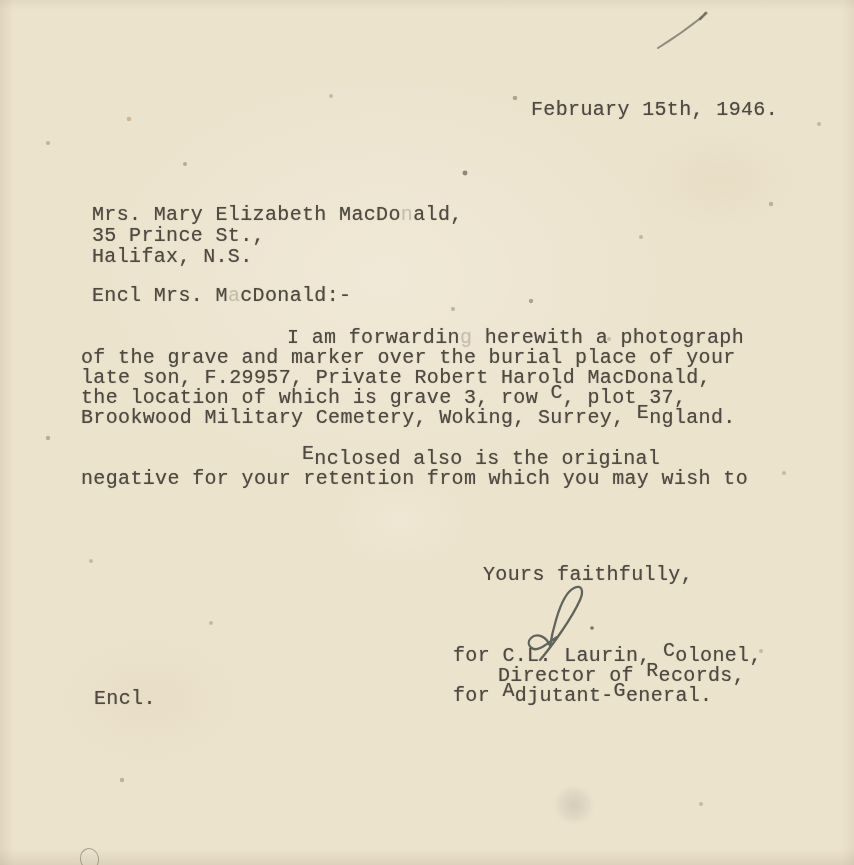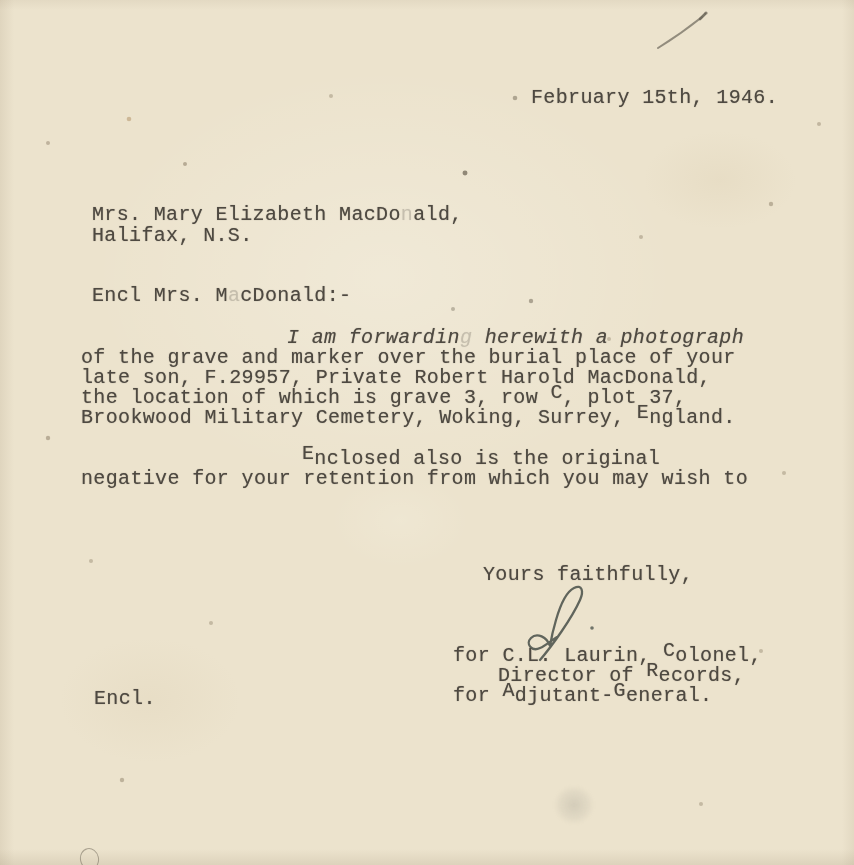--- a/index.html
+++ b/index.html
@@ -20,26 +20,26 @@
     position:absolute;
     font-family:"Liberation Mono","DejaVu Sans Mono",monospace;
     font-size:20px; line-height:20px; letter-spacing:0.35px;
     color:#4e4941; text-shadow:0 0 1px rgba(78,73,65,0.55);
     white-space:pre;
   }
   .tline { white-space:pre; }
   .raised { position:relative; top:-5px; }
   .faded  { opacity:0.25; }
 
-  .date       { left:531px; top:88px; }
+  .date       { left:531px; top:100px; }
   .address    { left:92px;  top:204px; }
   .address .tline { line-height:21px; }
   .salutation { left:92px;  top:286px; }
   .para1      { left:81px;  top:328px; }
-  .para1 .tline:first-child { margin-left:206px;font-style:italic; }
+  .para1 .tline:first-child { margin-left:206px; }
   .para2      { left:81px;  top:449px; }
   .para2 .tline:first-child { margin-left:221px; }
   .closing    { left:447px; top:565px;margin-left:36px; }
   .sigblock   { left:453px; top:646px; }
   .sigblock .tline:nth-child(2) { margin-left:45px; }
   .sigblock .tline:nth-child(3) { }
   .encl       { left:94px;  top:689px; }
 
   .sig-svg    { position:absolute; left:510px; top:580px; }
   .slash-svg  { position:absolute; left:645px; top:6px; }
@@ -89,21 +89,21 @@
   <div class="slash-svg">
     <svg width="70" height="50" viewBox="0 0 70 50">
       <path d="M 13 42 C 26 34, 47 19, 57 11" stroke="#837d6e" stroke-width="2" fill="none" stroke-linecap="round" opacity="0.85"></path>
       <path d="M 55 13 L 60 8" stroke="#6f695c" stroke-width="2.6" fill="none" stroke-linecap="round" opacity="0.9"></path>
       <circle cx="61" cy="7" r="1.6" fill="#6f695c" opacity="0.8"></circle>
     </svg>
   </div>
 
   <div class="tw date">February 15th, 1946.</div>
 
-  <div class="tw address"><div class="tline"><span>Mrs. Mary Elizabeth MacDo</span><span class="faded">n</span><span>ald,</span></div><div class="tline"><span>Halifax, N.S.</span></div></div>
+  <div class="tw address"><div class="tline"><span>Mrs. Mary Elizabeth MacDo</span><span class="faded">n</span><span>ald,</span></div><div class="tline"><span>35 Prince St.,</span></div><div class="tline"><span>Halifax, N.S.</span></div></div>
 
   <div class="tw salutation"><div class="tline"><span>Encl Mrs. M</span><span class="faded">a</span><span>cDonald:-</span></div></div>
 
   <div class="tw para1"><div class="tline"><span>I am forwardin</span><span class="faded">g</span><span> herewith a photograph</span></div><div class="tline"><span>of the grave and marker over the burial place of your</span></div><div class="tline"><span>late son, F.29957, Private Robert Harold MacDonald,</span></div><div class="tline"><span>the location of which is grave 3, row </span><span class="raised">C</span><span>, plot 37,</span></div><div class="tline"><span>Brookwood Military Cemetery, Woking, Surrey, </span><span class="raised">E</span><span>ngland.</span></div></div>
 
   <div class="tw para2"><div class="tline"><span class="raised">E</span><span>nclosed also is the original</span></div><div class="tline"><span>negative for your retention from which you may wish to</span></div></div>
 
   <div class="tw closing">Yours faithfully,</div>
 
   <div class="sig-svg">

